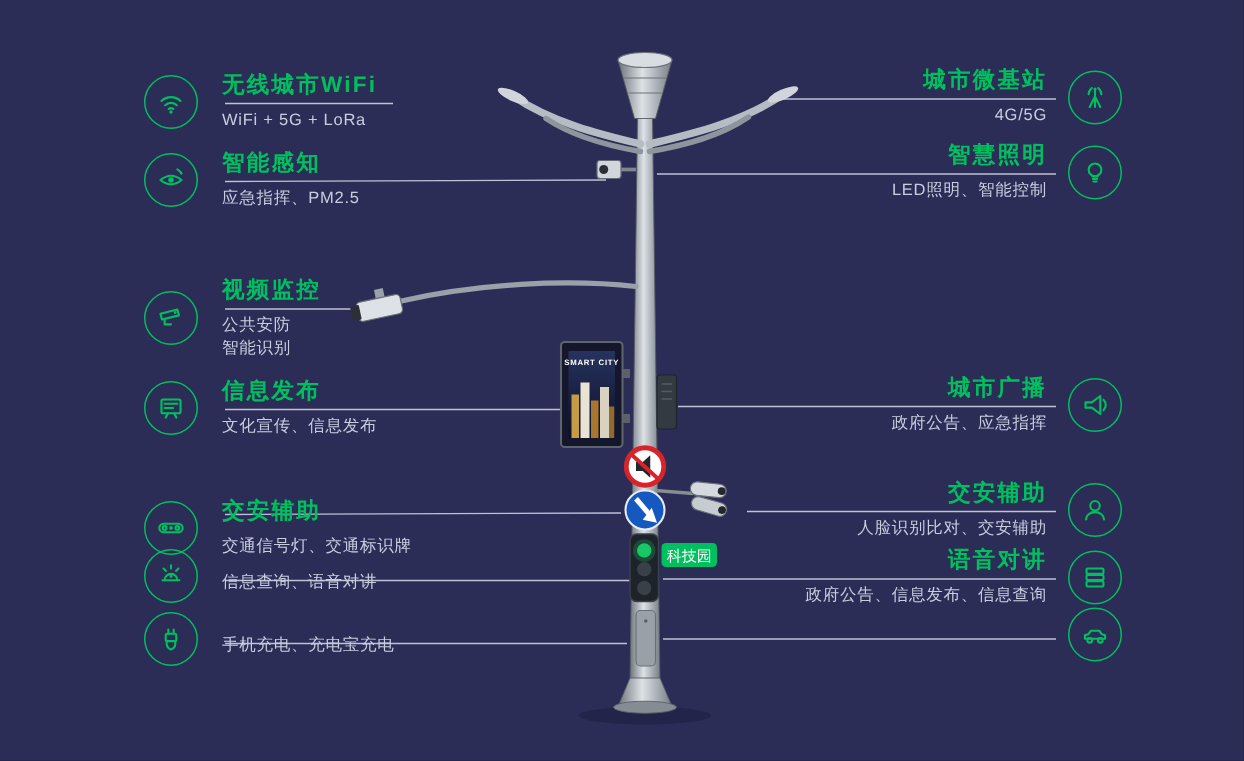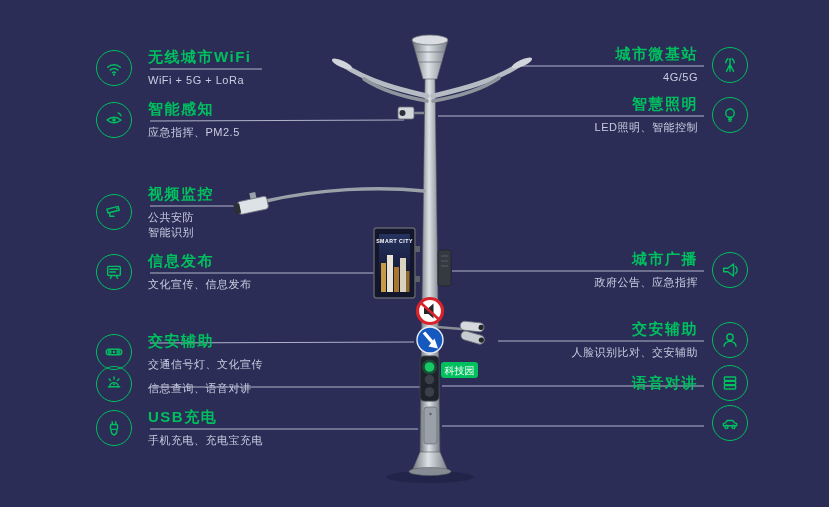--- a/index.html
+++ b/index.html
@@ -226,21 +226,21 @@
     <span class="icon-circle">
       <svg viewBox="0 0 34 34" width="24" height="24" aria-hidden="true">
         <rect x="6" y="13" width="22" height="8" rx="4"></rect>
         <circle cx="11" cy="17" r="1.8"></circle>
           <circle class="fl" cx="17" cy="17" r="1.8"></circle>
           <circle cx="23" cy="17" r="1.8"></circle>
       </svg>
     </span>
     <div class="txt">
       <div class="title">交安辅助</div>
-      <div class="subtitle">交通信号灯、文化宣传</div>
+      <div class="subtitle">交通信号灯、交通标识牌</div>
     </div>
   </div>
 
   <div class="feature left" style="top:366px">
     <span class="icon-circle">
       <svg viewBox="0 0 34 34" width="24" height="24" aria-hidden="true">
         <path d="M17 7v3M10 10l2.2 2.2M24 10l-2.2 2.2"></path>
         <path d="M11 21a6 6 0 0 1 12 0"></path>
           <path d="M9 21h16"></path>
           <circle class="fl" cx="17" cy="17.5" r="1.4"></circle>
@@ -253,21 +253,20 @@
 
   <div class="feature left" style="top:408px">
     <span class="icon-circle">
       <svg viewBox="0 0 34 34" width="24" height="24" aria-hidden="true">
         <path d="M14.5 12V8M19.5 12V8"></path>
           <rect x="12" y="12" width="10" height="7" rx="1.5"></rect>
         <path d="M13 19q-1 6 4 8q5-2 4-8"></path>
       </svg>
     </span>
     <div class="txt">
-      <div class="title">USB充电</div>
       <div class="subtitle">手机充电、充电宝充电</div>
     </div>
   </div>
 
   <div class="feature right" style="top:45px">
     <div class="txt">
       <div class="title">城市微基站</div>
       <div class="subtitle">4G/5G</div>
     </div>
     <span class="icon-circle">
@@ -315,20 +314,21 @@
       <svg viewBox="0 0 34 34" width="24" height="24" aria-hidden="true">
         <circle cx="17" cy="13" r="4.5"></circle>
           <path d="M8.5 26a8.5 7 0 0 1 17 0"></path>
       </svg>
     </span>
   </div>
 
   <div class="feature right" style="top:365px">
     <div class="txt">
       <div class="title">语音对讲</div>
+      <div class="subtitle">政府公告、信息发布、信息查询</div>
     </div>
     <span class="icon-circle">
       <svg viewBox="0 0 34 34" width="24" height="24" aria-hidden="true">
         <rect x="9" y="8.5" width="16" height="5" rx="1"></rect>
         <rect x="9" y="14.5" width="16" height="5" rx="1"></rect>
         <rect x="9" y="20.5" width="16" height="5" rx="1"></rect>
       </svg>
     </span>
   </div>
 

